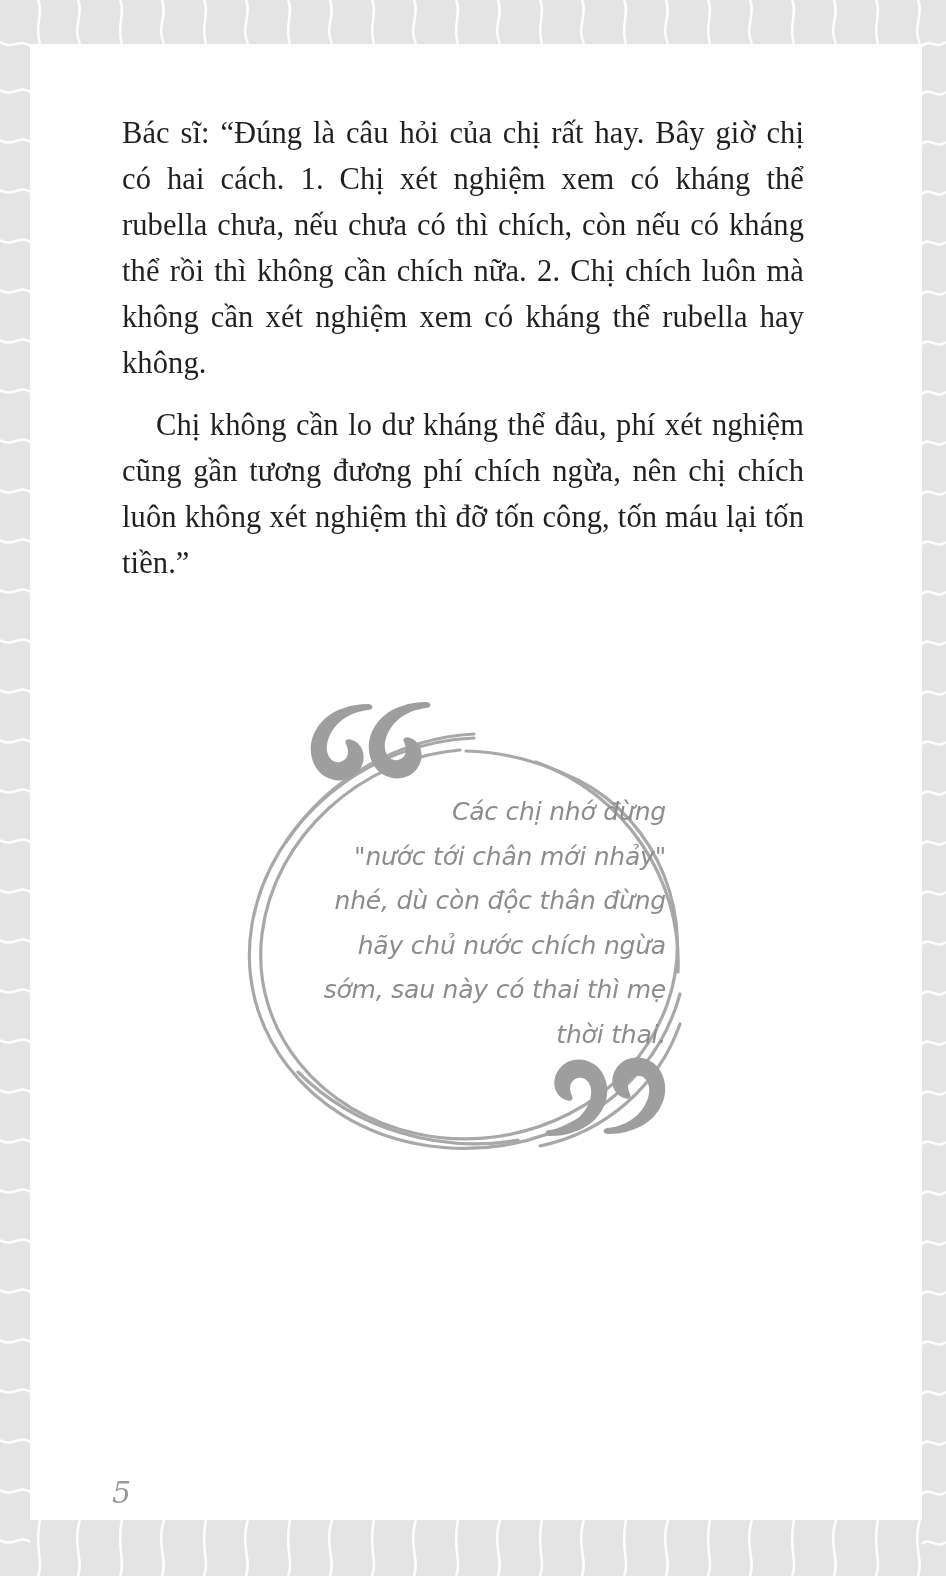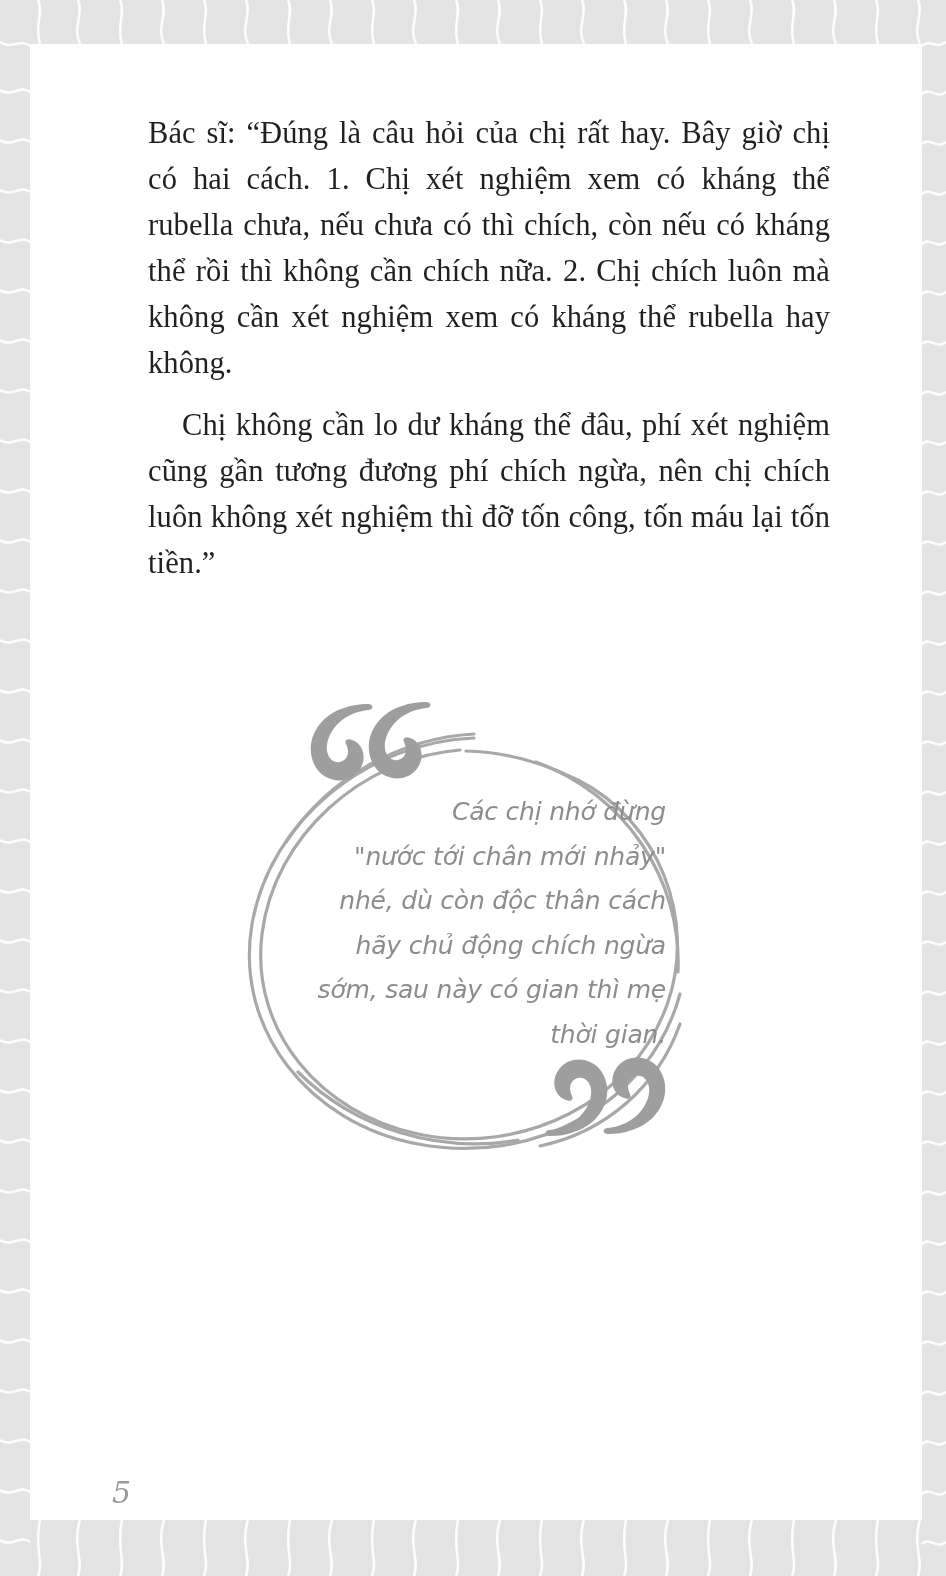--- a/index.html
+++ b/index.html
@@ -35,21 +35,21 @@
   }
   .weave-lines {
     position: absolute;
     inset: 0;
     pointer-events: none;
   }
 
   
   .content {
     position: absolute;
-    left: 148px;
+    left: 122px;
     top: 110px;
     width: 682px;
   }
   .para {
     font-family: "Liberation Serif", serif;
     font-size: 30.5px;
     line-height: 46px;
     color: #231f20;
     text-align: justify;
     margin: 0;
@@ -241,22 +241,22 @@
       </g>
       <g fill="#9e9e9e">
         <path d="M352 460 C 378 452, 392 426, 382 404 C 374 386, 350 382, 338 396 C 328 408, 332 424, 344 428 C 348 430, 352 428, 350 424 C 346 416, 348 408, 356 406 C 366 404, 372 416, 368 428 C 362 446, 346 456, 328 458 C 322 458, 322 464, 328 464 C 336 464, 344 463, 352 460 Z"></path>
         <path d="M410 458 C 436 450, 450 424, 440 402 C 432 384, 408 380, 396 394 C 386 406, 390 422, 402 426 C 406 428, 410 426, 408 422 C 404 414, 406 406, 414 404 C 424 402, 430 414, 426 426 C 420 444, 404 454, 386 456 C 380 456, 380 462, 386 462 C 394 462, 402 461, 410 458 Z"></path>
       </g>
     </svg>
 
     <div class="quote-text">
       <div>Các chị nhớ đừng</div>
       <div>"nước tới chân mới nhảy"</div>
-      <div>nhé, dù còn độc thân cách</div>
-      <div>hãy chủ động chích ngừa</div>
-      <div>sớm, sau này có gian thì mẹ</div>
-      <div>thời gian.</div>
+      <div>nhé, dù còn độc thân đừng</div>
+      <div>hãy chủ nước chích ngừa</div>
+      <div>sớm, sau này có thai thì mẹ</div>
+      <div>thời thai.</div>
     </div>
   </div>
 
   <div class="page-number">5</div>
 
 </div>
 
 </body></html>

